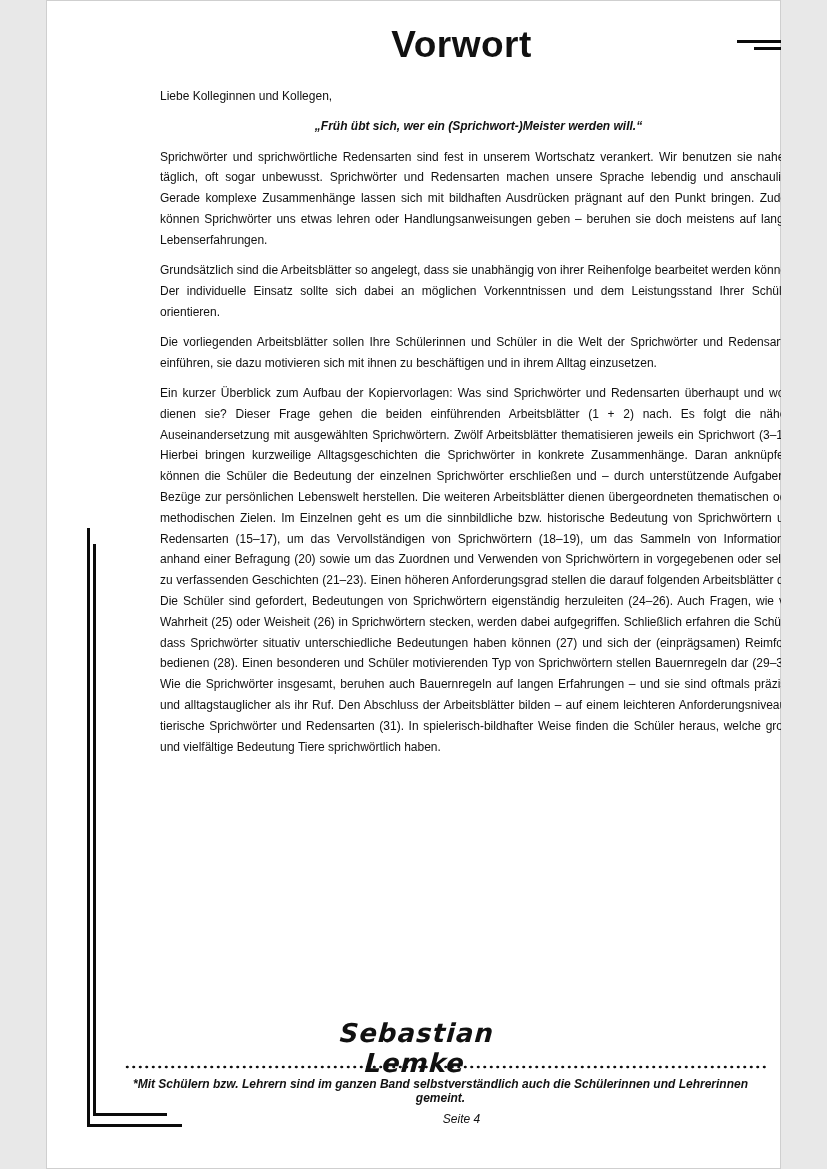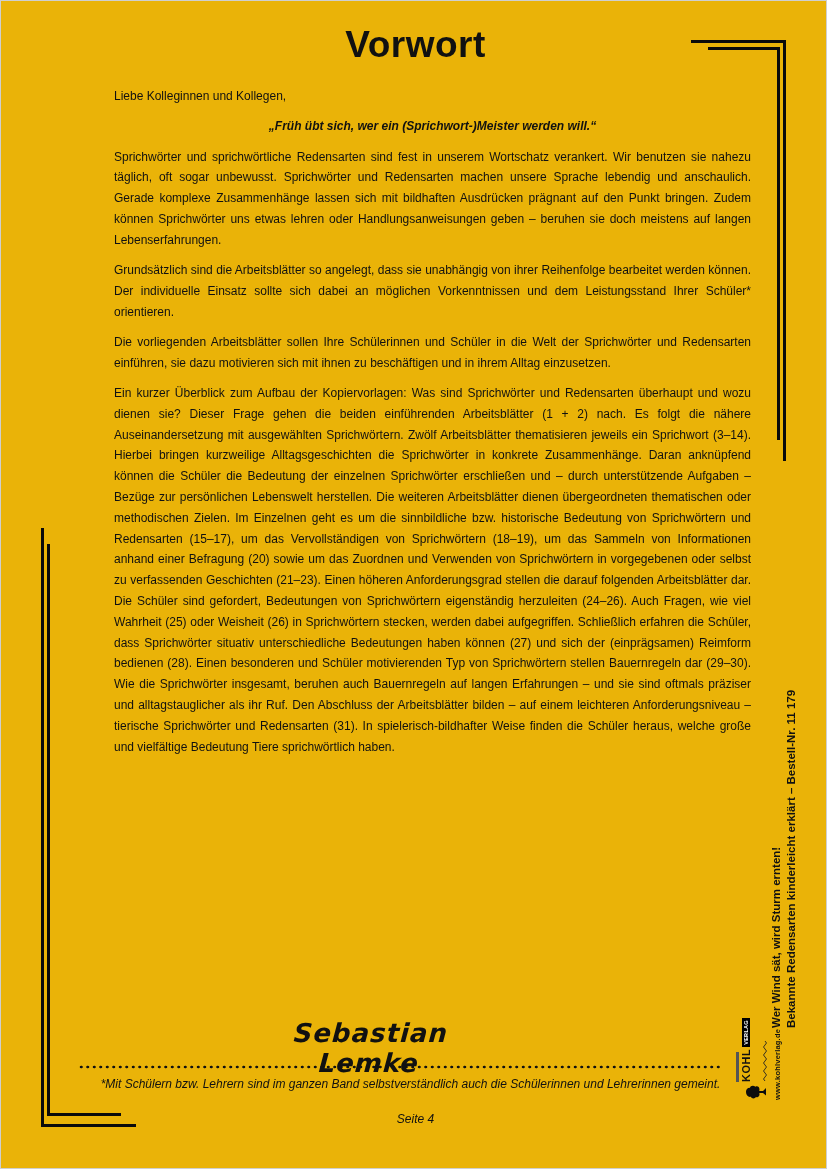--- a/index.html
+++ b/index.html
@@ -1,19 +1,19 @@
 <!DOCTYPE html>
 <html lang="de"><head>
 <meta charset="utf-8">
 <style>
   html,body{margin:0;padding:0;background:#e8e8e8;}
   .page{
     position:relative;
-    width:827px;height:1169px;
-    background:#eab308;
+    width:735px;height:1169px;
+    background:#ffffff;
     margin:0 auto;
     overflow:hidden;
     font-family:"Liberation Sans",sans-serif;
     color:#111;
     box-shadow:0 0 0 1px #cfcfcf inset;
   }
   
   .title{
     position:absolute;left:97px;top:24px;width:637px;
     text-align:center;font-size:37px;font-weight:bold;letter-spacing:0.5px;
@@ -35,22 +35,22 @@
     font-size:26px;font-weight:bold;font-style:italic;
     letter-spacing:1px;text-align:center;transform:skewX(-4deg);
   }
   
   .dotline{
     position:absolute;left:78px;top:1065px;width:645px;height:4px;
     background-image:radial-gradient(circle,#111 1.3px,transparent 1.6px);
     background-size:6.5px 4px;background-repeat:repeat-x;
   }
   .footnote{
-    position:absolute;left:88px;top:1077px;width:645px;
-    text-align:center;font-size:12px;font-style:italic;font-weight:400;
+    position:absolute;left:72px;top:1077px;width:645px;
+    text-align:center;font-size:12px;font-style:italic;font-weight:700;
   }
   .pagenum{
     position:absolute;left:97px;top:1112px;width:637px;
     text-align:center;font-size:12px;font-style:italic;
   }
   
   .br-tr-outer{position:absolute;left:691px;top:40px;width:92px;height:418px;
     border-top:3px solid #0b0b0b;border-right:3px solid #0b0b0b;}
   .br-tr-inner{position:absolute;left:708px;top:47px;width:69px;height:390px;
     border-top:3px solid #0b0b0b;border-right:3px solid #0b0b0b;}

